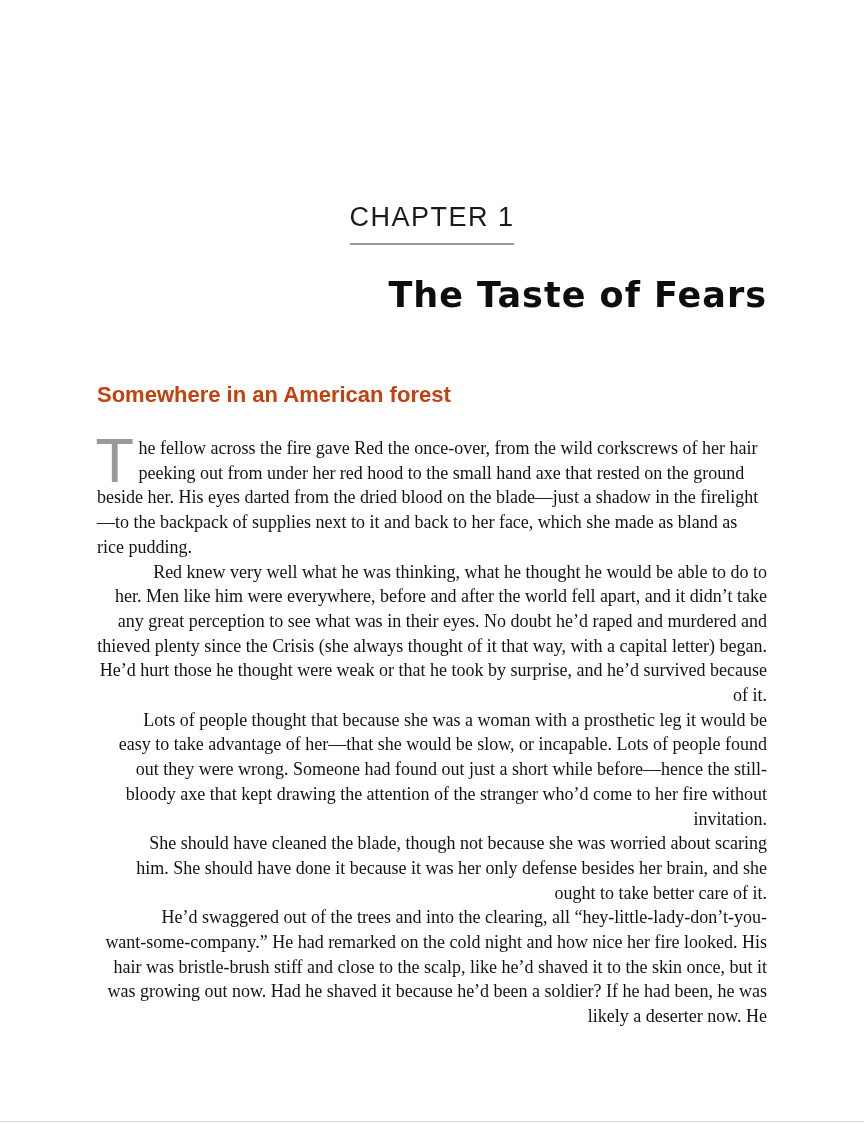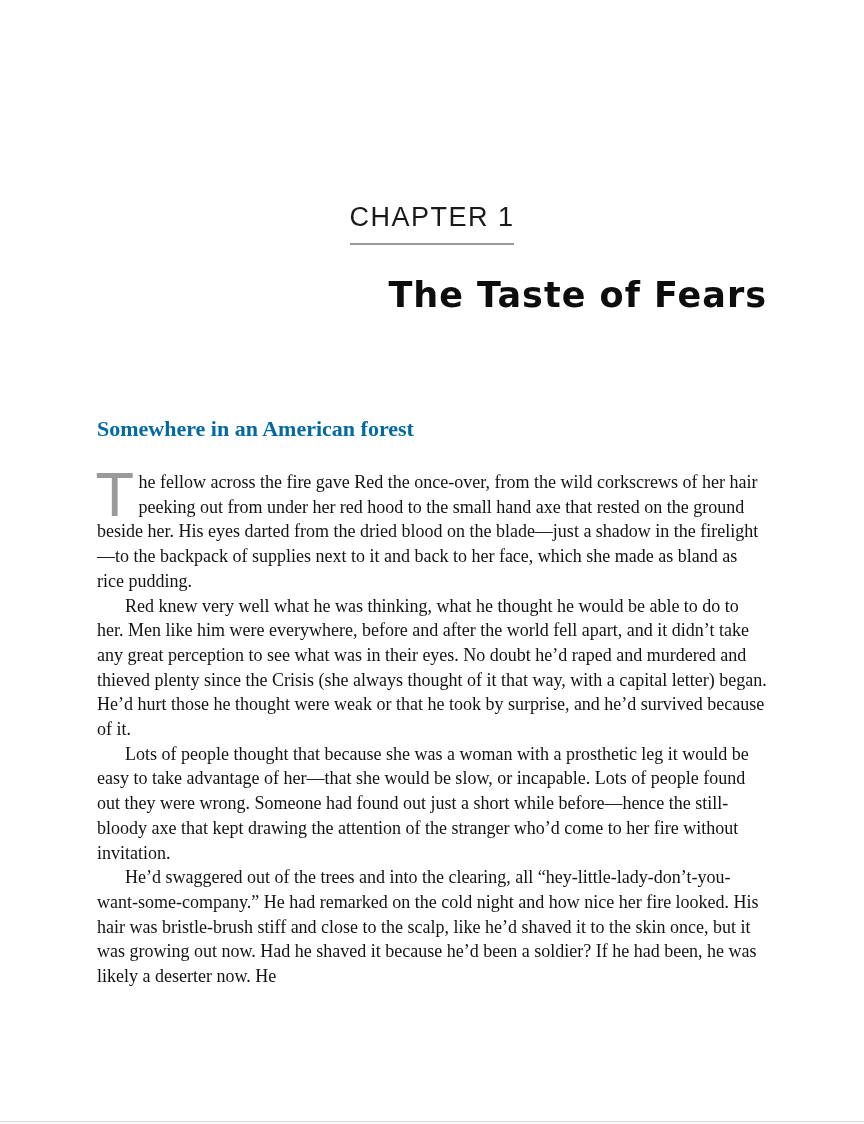--- a/index.html
+++ b/index.html
@@ -37,36 +37,36 @@
     margin:30px 0 0 0;
     text-align:right;
     font-family:"DejaVu Sans", sans-serif;
     font-weight:bold;
     font-size:35px;
     line-height:41px;
     letter-spacing:1px;
     color:#0d0d0d;
   }
   .section-heading{
-    margin:100px 0 0 0;
-    font-family:Liberation Serif, serif;
+    margin:66px 0 0 0;
+    font-family:Liberation Sans, sans-serif;
     font-weight:bold;
     font-size:22px;
     line-height:26px;
-    color:#0369a1;
+    color:#c2410c;
   }
   .body-text{
     margin-top:28px;
     font-size:18px;
     line-height:24.7px;
     color:#131313;
     text-align:left;
   }
   .body-text p{margin:0;padding:0;}
-  .body-text p.indent{text-indent:28px;}
+  .body-text p.indent{text-indent:28px;text-align:right;}
   .dropcap{
     float:left;
     font-family:"DejaVu Sans", sans-serif;
     font-size:58px;
     line-height:45px;
     color:#9a9a9a;
     margin:4px 6px 0 0;
   }
   .page-edge{
     position:absolute;
@@ -88,19 +88,20 @@
   <div class="clip">
     <div class="content">
       <div class="chapter-label">CHAPTER 1</div>
       <div class="chapter-rule"></div>
       <h1 class="chapter-title">The Taste of Fears</h1>
       <h2 class="section-heading">Somewhere in an American forest</h2>
       <div class="body-text" id="body-text">
           <p><span class="dropcap">T</span><span>he fellow across the fire gave Red the once-over, from the wild corkscrews of her hair peeking out from under her red hood to the small hand axe that rested on the ground beside her. His eyes darted from the dried blood on the blade—just a shadow in the firelight—to the backpack of supplies next to it and back to her face, which she made as bland as rice pudding.</span></p>
           <p class="indent"><span>Red knew very well what he was thinking, what he thought he would be able to do to her. Men like him were everywhere, before and after the world fell apart, and it didn’t take any great perception to see what was in their eyes. No doubt he’d raped and murdered and thieved plenty since the Crisis (she always thought of it that way, with a capital letter) began. He’d hurt those he thought were weak or that he took by surprise, and he’d survived because of it.</span></p>
           <p class="indent"><span>Lots of people thought that because she was a woman with a prosthetic leg it would be easy to take advantage of her—that she would be slow, or incapable. Lots of people found out they were wrong. Someone had found out just a short while before—hence the still-bloody axe that kept drawing the attention of the stranger who’d come to her fire without invitation.</span></p>
+          <p class="indent"><span>She should have cleaned the blade, though not because she was worried about scaring him. She should have done it because it was her only defense besides her brain, and she ought to take better care of it.</span></p>
           <p class="indent"><span>He’d swaggered out of the trees and into the clearing, all “hey-little-lady-don’t-you-want-some-company.” He had remarked on the cold night and how nice her fire looked. His hair was bristle-brush stiff and close to the scalp, like he’d shaved it to the skin once, but it was growing out now. Had he shaved it because he’d been a soldier? If he had been, he was likely a deserter now. He</span></p>
         </div>
     </div>
   </div>
   <div class="page-edge"></div>
   <div class="below-edge"></div>
 </div>
 
 </body></html>

